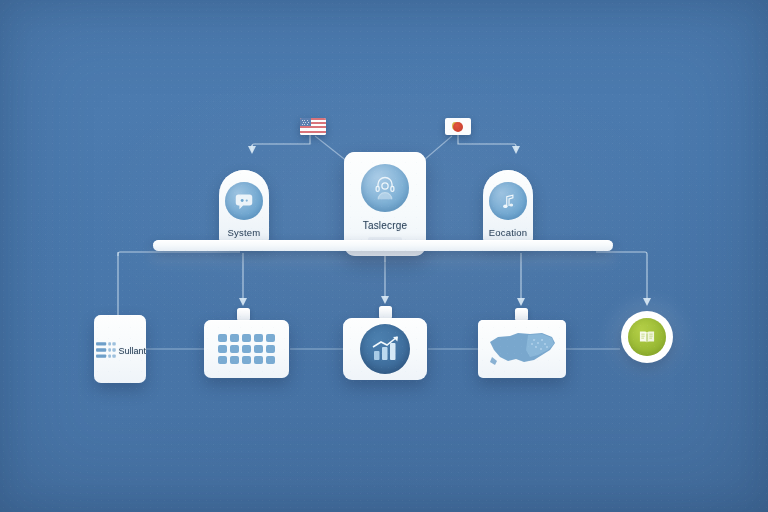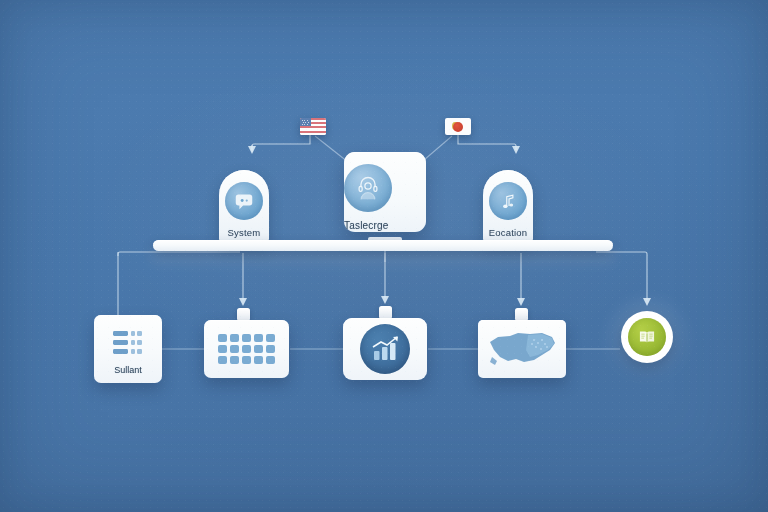--- a/index.html
+++ b/index.html
@@ -44,25 +44,25 @@
     box-shadow:inset 0 -2px 6px rgba(60,110,155,.35);
   }
   .arch .lbl{
     margin-top:7px;font-size:9.5px;color:#33475c;letter-spacing:.2px;
     text-shadow:0 0 1.2px rgba(180,200,220,.9), 0 0 3px rgba(255,255,255,.55);
     filter:blur(.28px);
   }
 
   
   #hub{
-    position:absolute;left:344px;top:152px;width:82px;height:80px;
+    position:absolute;left:344px;top:152px;width:82px;height:104px;
     background:linear-gradient(180deg,#fdfefe 0%,#f6fafc 60%,#eef4f9 100%);
     border-radius:11px;
     box-shadow:0 8px 18px rgba(26,48,80,.32), 0 1px 0 rgba(255,255,255,.85) inset;
-    display:flex;flex-direction:column;align-items:flex-start;
+    display:flex;flex-direction:column;align-items:center;
   }
   #hub .circ{
     width:48px;height:48px;border-radius:50%;margin-top:12px;
     background:radial-gradient(circle at 36% 28%,#a9cbe6,#7aaed4 68%,#6ba1c9);
     display:flex;align-items:center;justify-content:center;
     box-shadow:inset 0 -3px 8px rgba(58,105,150,.38);
   }
   #hub .lbl{
     margin-top:8px;font-size:10px;color:#2f4459;letter-spacing:.2px;
     text-shadow:0 0 1.3px rgba(175,198,220,.9), 0 0 3px rgba(255,255,255,.5);
@@ -214,21 +214,21 @@
         <ellipse cx="8.4" cy="17.4" rx="2.5" ry="2.1" fill="#f1f8fc"></ellipse>
         <ellipse cx="15.2" cy="16" rx="2.1" ry="1.8" fill="#f1f8fc" opacity=".9"></ellipse>
       </svg>
     </div>
     <div class="lbl">Eocation</div>
   </div>
 
   <div id="busglow"></div>
   <div id="bus"></div>
 
-  <div class="card" style="left:94px;top:315px;width:68px;height:68px;flex-direction:column;">
+  <div class="card" style="left:94px;top:315px;width:52px;height:68px;flex-direction:row;">
     <svg width="36" height="34" viewBox="0 0 36 34" style="margin-top:4px">
       <rect x="3" y="4" width="15" height="5" rx="1.4" fill="#6e9fc9"></rect>
       <rect x="21" y="4" width="4" height="5" rx="1.2" fill="#9dc0dd"></rect>
       <rect x="27" y="4" width="5" height="5" rx="1.2" fill="#9dc0dd"></rect>
       <rect x="3" y="13" width="15" height="5" rx="1.4" fill="#6e9fc9"></rect>
       <rect x="21" y="13" width="4" height="5" rx="1.2" fill="#9dc0dd"></rect>
       <rect x="27" y="13" width="5" height="5" rx="1.2" fill="#9dc0dd"></rect>
       <rect x="3" y="22" width="15" height="5" rx="1.4" fill="#6e9fc9"></rect>
       <rect x="21" y="22" width="4" height="5" rx="1.2" fill="#9dc0dd"></rect>
       <rect x="27" y="22" width="5" height="5" rx="1.2" fill="#9dc0dd"></rect>

